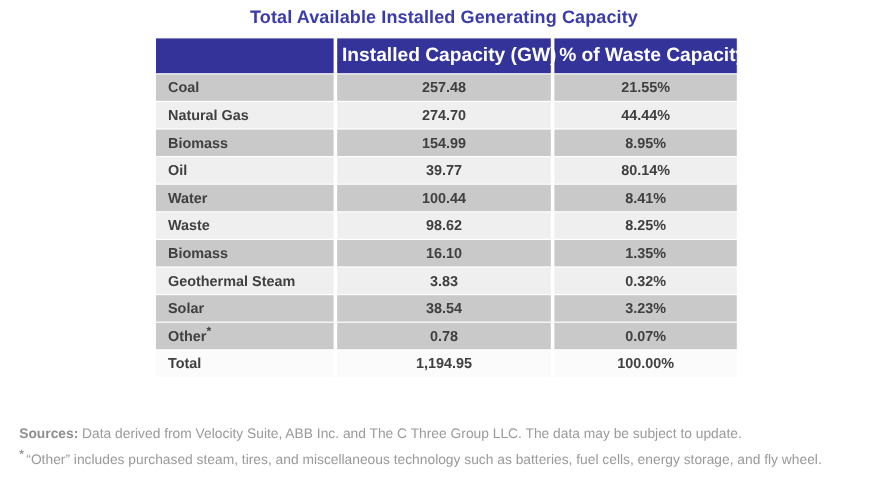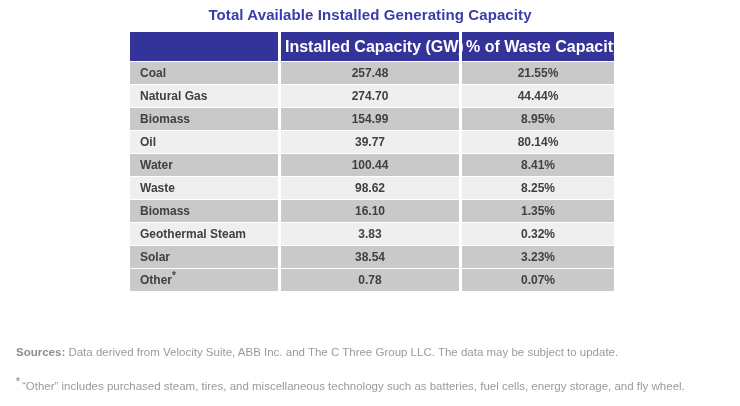--- a/index.html
+++ b/index.html
@@ -90,35 +90,35 @@
     font-size: 10px;
     font-weight: bold;
     vertical-align: super;
     line-height: 0;
   }
 
   
   .notes {
     position: absolute;
     left: 16px;
-    top: 344px;
+    top: 354px;
     width: 712px;
     color: #9a9a9a;
     font-size: 11.5px;
     line-height: 17px;
   }
   .notes .src-line {
     white-space: nowrap;
   }
   .notes .src-label {
     font-weight: bold;
     color: #8f8f8f;
   }
   .notes .note-line {
-    margin-top: 17px;
+    margin-top: 5px;
   }
   .notes .note-star {
     font-weight: bold;
     vertical-align: super;
     font-size: 10px;
     line-height: 0;
     margin-right: 2px;
   }
 </style>
 </head>
@@ -186,20 +186,25 @@
           <tr class="shade-dark">
             <td class="label-cell">Solar</td>
             <td class="num-cell">38.54</td>
             <td class="num-cell">3.23%</td>
           </tr>
           <tr class="shade-dark">
             <td class="label-cell">Other<sup class="star">*</sup></td>
             <td class="num-cell">0.78</td>
             <td class="num-cell">0.07%</td>
           </tr>
+          <tr class="total-row">
+            <td class="label-cell">Total</td>
+            <td class="num-cell">1,194.95</td>
+            <td class="num-cell">100.00%</td>
+          </tr>
         </tbody>
     </table>
   </div>
 
   <div class="notes">
     <div class="src-line">
       <span class="src-label">Sources:</span>
       <span>Data derived from Velocity Suite, ABB Inc. and The C Three Group LLC.  The data may be subject to update.</span>
     </div>
     <div class="note-line">

